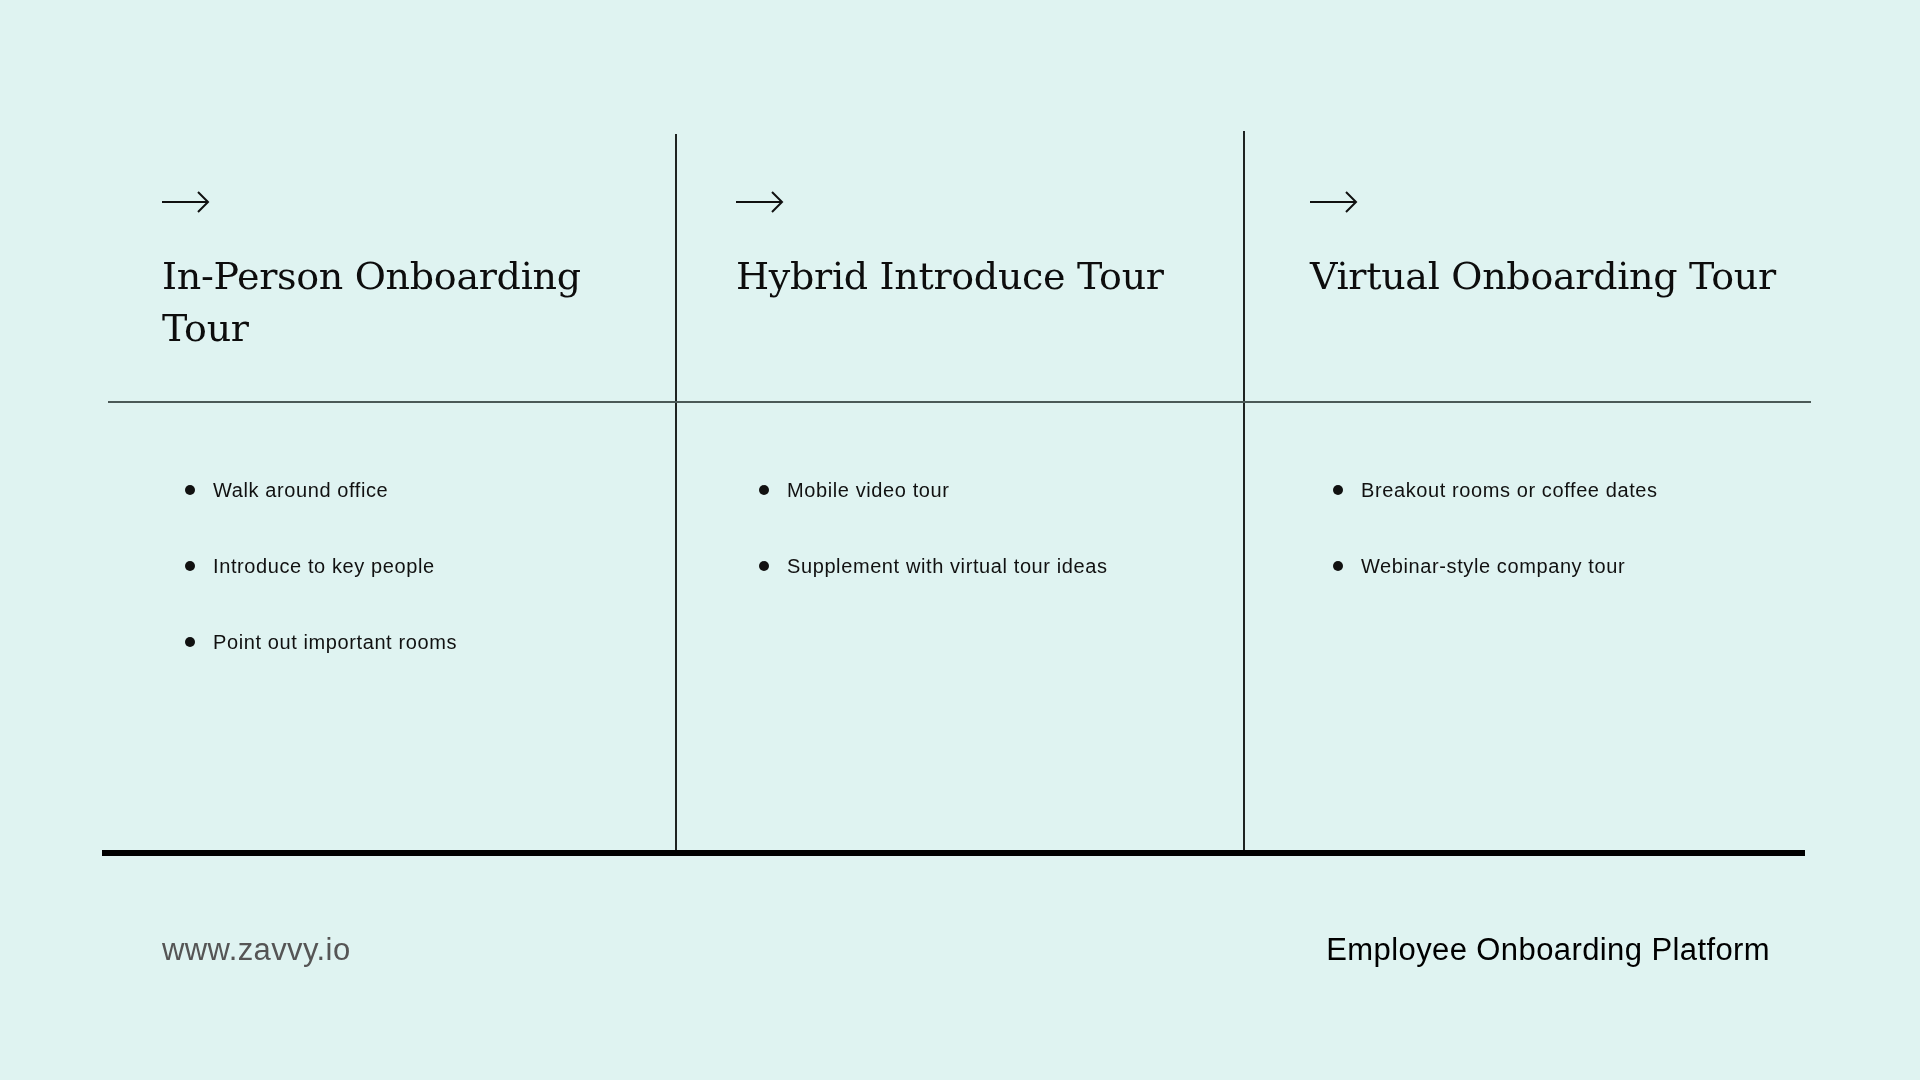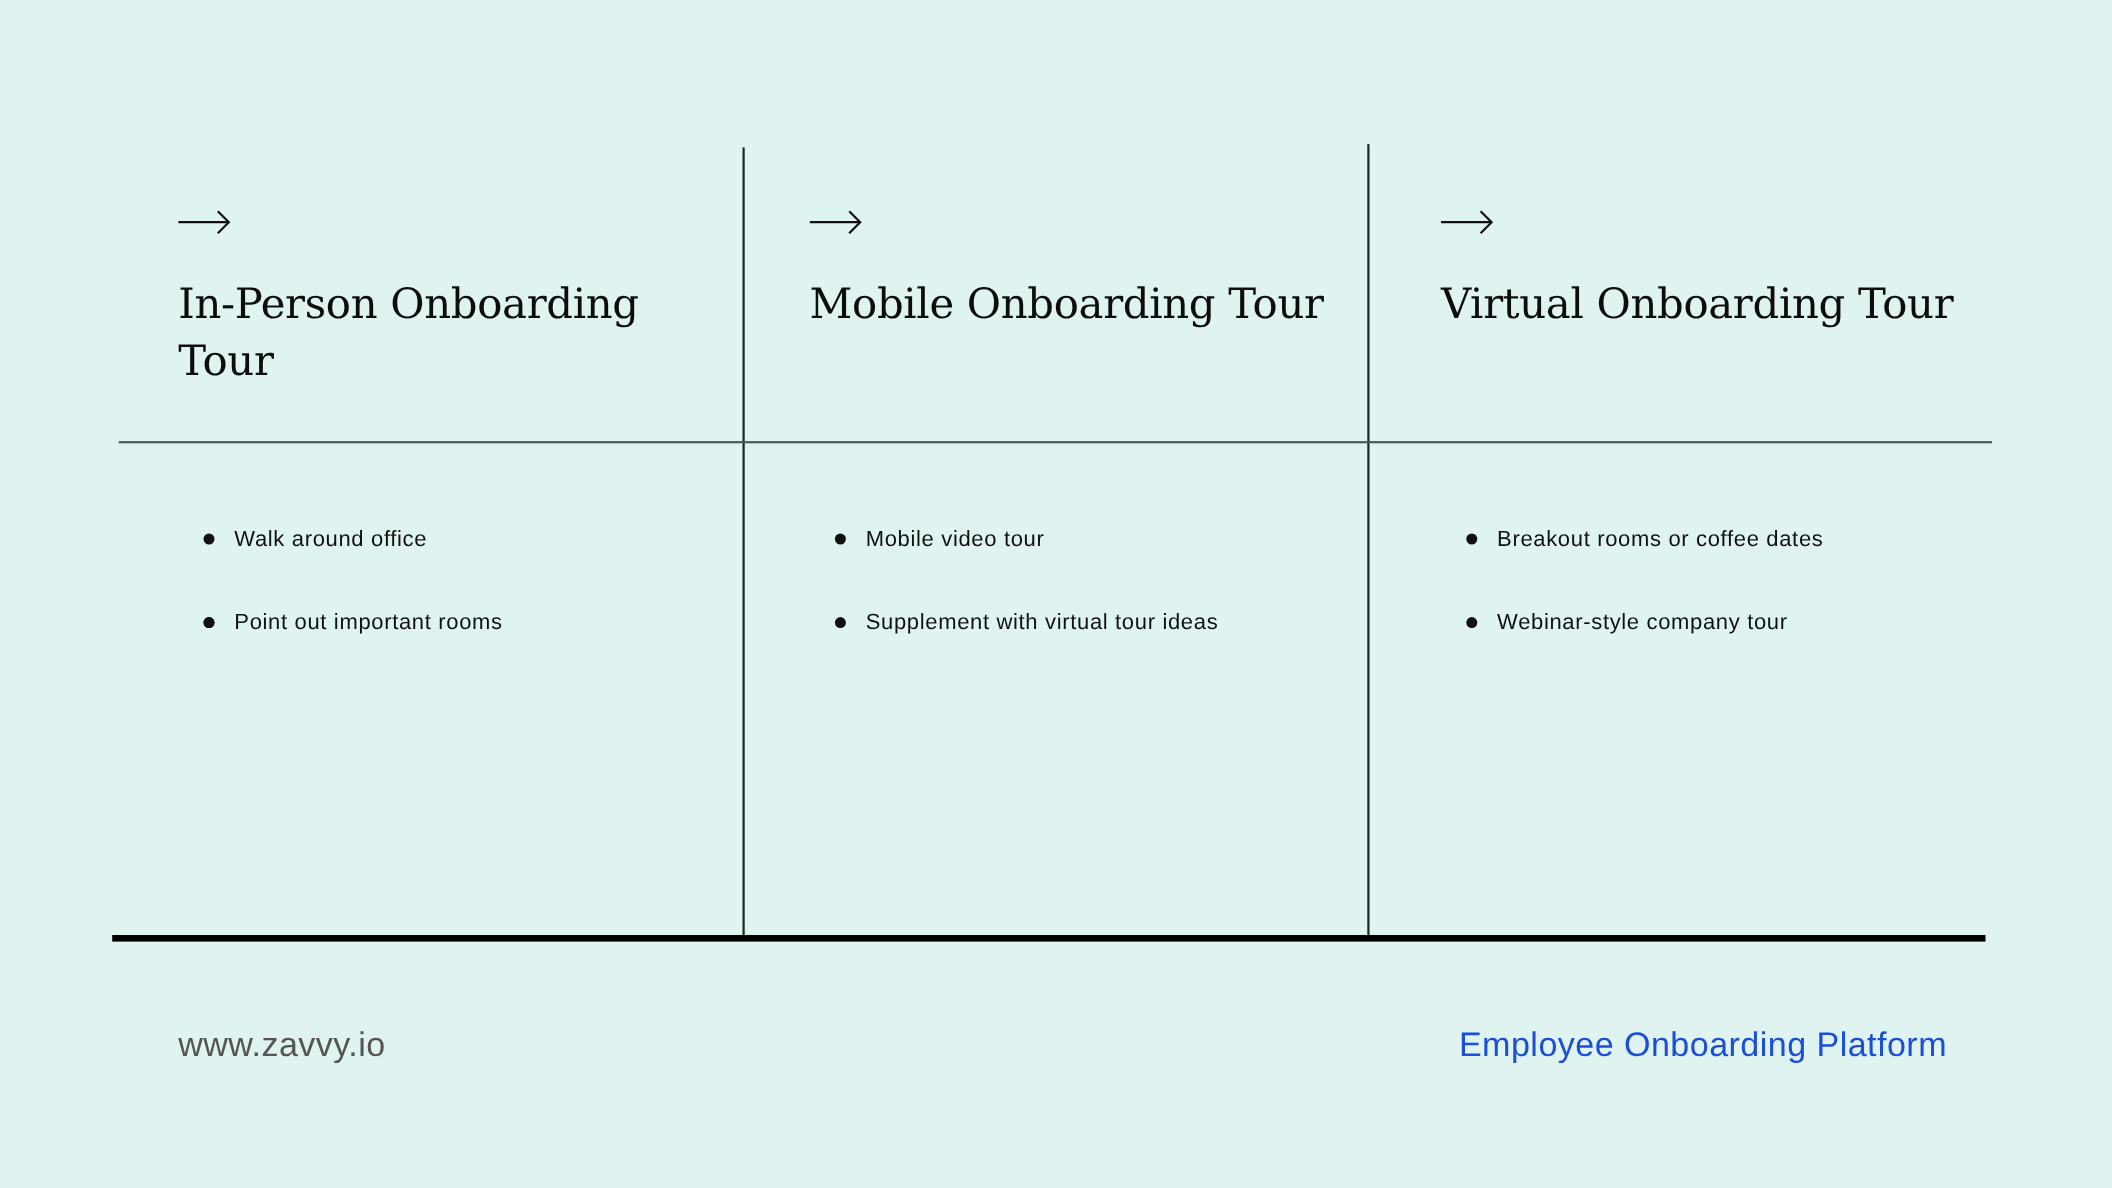--- a/index.html
+++ b/index.html
@@ -54,21 +54,21 @@
     position: absolute; left: 23px; top: 33px;
     width: 10px; height: 10px; border-radius: 50%; background: #111;
   }
 
   .footer-left {
     position: absolute; left: 162px; top: 932px;
     font-size: 31px; color: #555; letter-spacing: 0.4px; text-align: center;
   }
   .footer-right {
     position: absolute; right: 150px; top: 932px;
-    font-size: 31px; color: #1d4ed8; letter-spacing: 0.4px;
+    font-size: 31px; color: #000000; letter-spacing: 0.4px;
   }
 </style>
 </head>
 <body>
 
 <div class="slide">
 
   <div class="vline v1"></div>
   <div class="vline v2"></div>
   <div class="hline-thin"></div>
@@ -77,33 +77,33 @@
   <div class="col c1">
     <div class="arrow">
       <svg width="48" height="34" viewBox="0 0 48 34">
           <line x1="0" y1="17" x2="46" y2="17" stroke="#111" stroke-width="2"></line>
           <polyline points="36,7 46,17 36,27" fill="none" stroke="#111" stroke-width="2"></polyline>
         </svg>
     </div>
     <h2 class="title">In-Person Onboarding Tour</h2>
     <ul class="bullets">
       <li><span class="dot"></span><span>Walk around office</span></li>
-      <li><span class="dot"></span></li>
+      <li><span class="dot"></span><span>Introduce to key people</span></li>
       <li><span class="dot"></span><span>Point out important rooms</span></li>
     </ul>
   </div>
 
   <div class="col c2">
     <div class="arrow">
       <svg width="48" height="34" viewBox="0 0 48 34">
           <line x1="0" y1="17" x2="46" y2="17" stroke="#111" stroke-width="2"></line>
           <polyline points="36,7 46,17 36,27" fill="none" stroke="#111" stroke-width="2"></polyline>
         </svg>
     </div>
-    <h2 class="title">Mobile Onboarding Tour</h2>
+    <h2 class="title">Hybrid Introduce Tour</h2>
     <ul class="bullets">
       <li><span class="dot"></span><span>Mobile video tour</span></li>
       <li><span class="dot"></span><span>Supplement with virtual tour ideas</span></li>
     </ul>
   </div>
 
   <div class="col c3">
     <div class="arrow">
       <svg width="48" height="34" viewBox="0 0 48 34">
           <line x1="0" y1="17" x2="46" y2="17" stroke="#111" stroke-width="2"></line>

